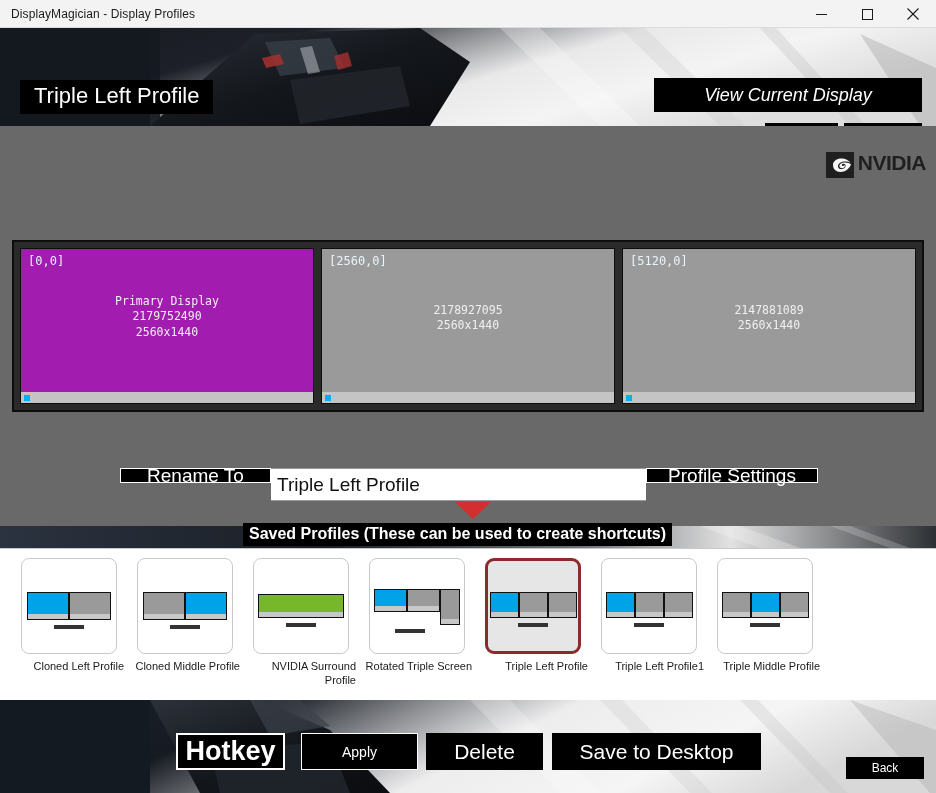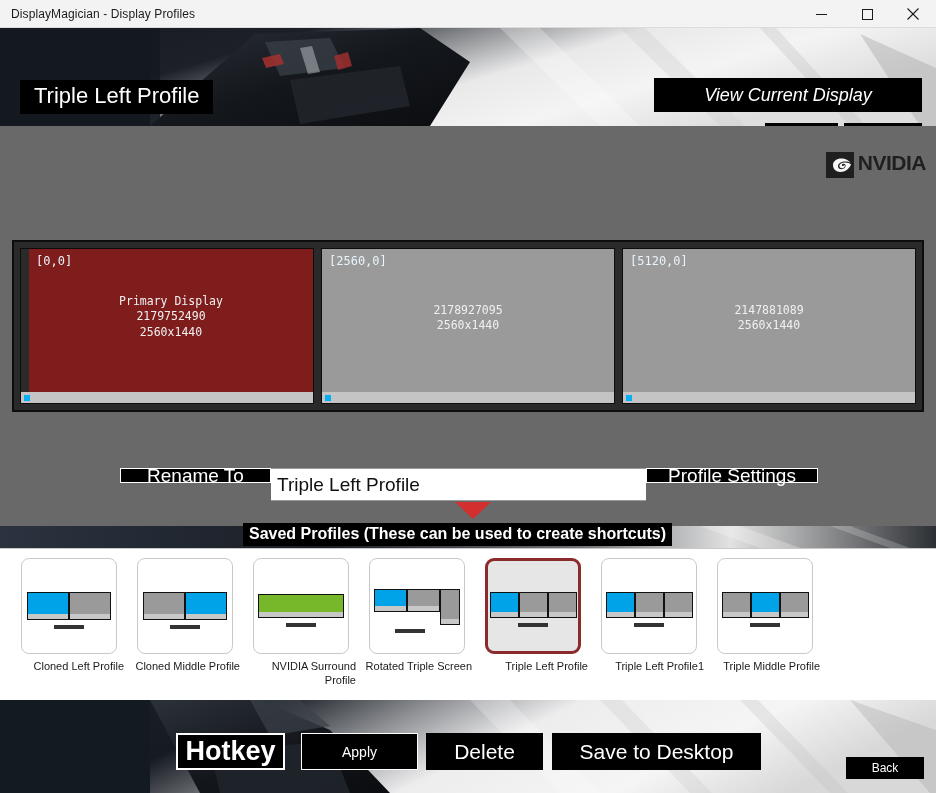--- a/index.html
+++ b/index.html
@@ -106,21 +106,21 @@
   }
   .screen {
     position: relative;
     flex: 1 1 0;
     border: 1px solid #0d0d0d;
     display: flex; flex-direction: column;
   }
   .screen-face {
     flex: 1 1 auto; position: relative;
   }
-  .screen-face.primary { background: #7f1d1d; margin-left: 8px; }
+  .screen-face.primary { background: #a21caf; }
   .screen-face.secondary { background: #9a9a9a; }
   .screen-coord {
     position: absolute; left: 7px; top: 5px;
     font-family: "DejaVu Sans Mono", monospace;
     font-size: 12px; color: #e8f4fb;
     white-space: nowrap;
   }
   .screen-info {
     position: absolute; left: 0; right: 0; top: 50%;
     transform: translateY(-58%);

